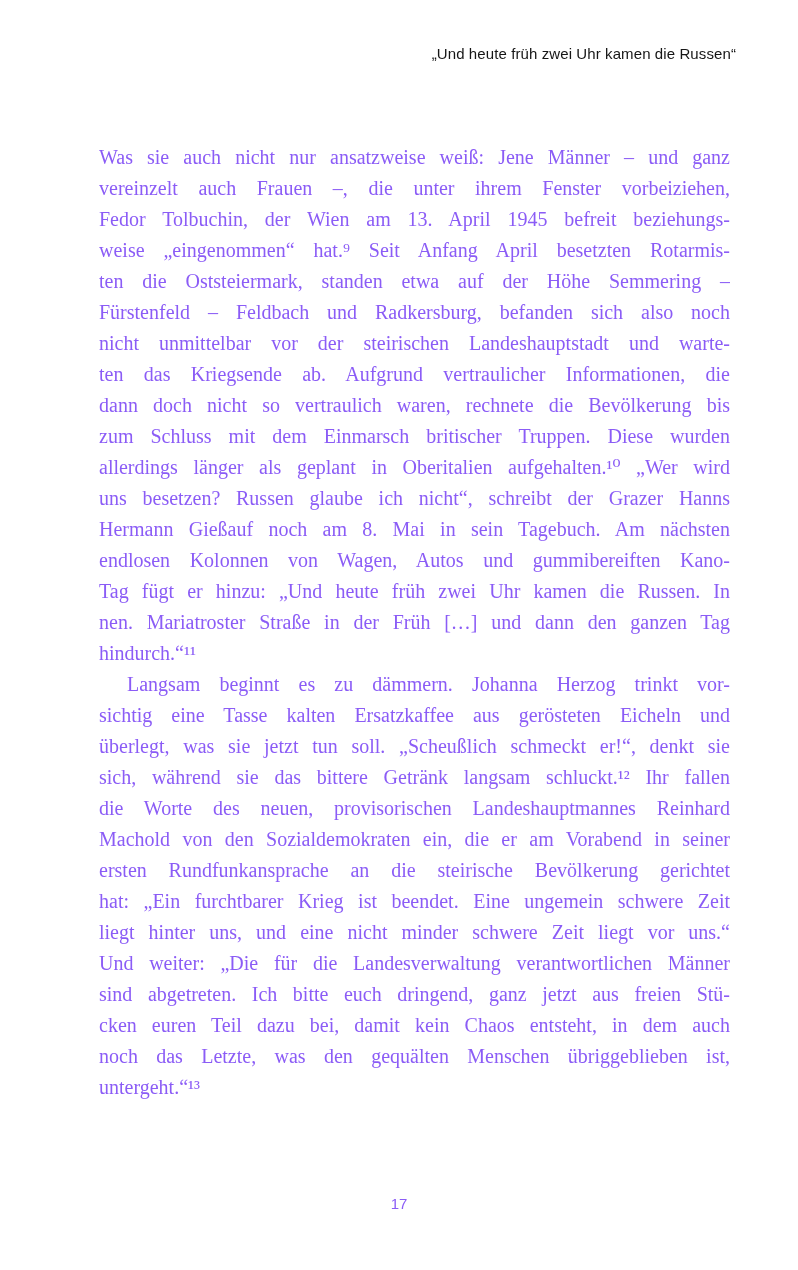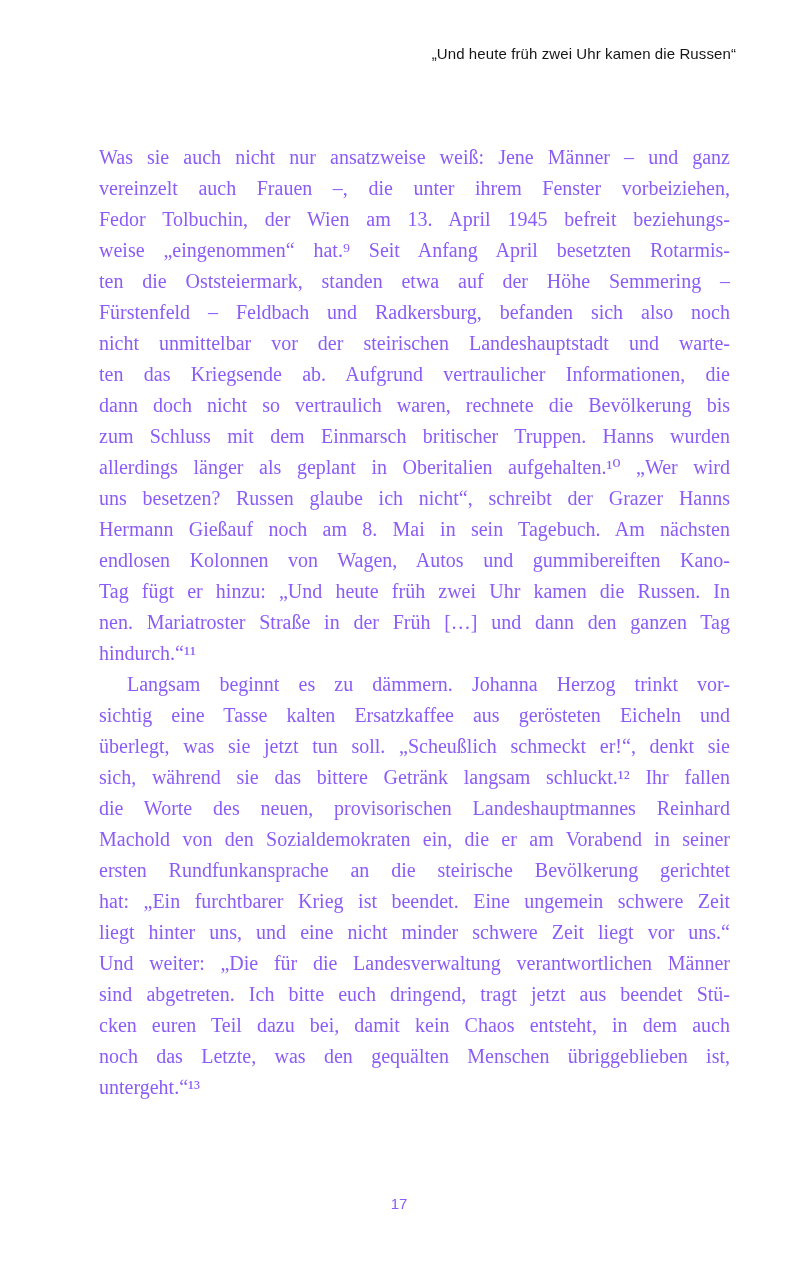--- a/index.html
+++ b/index.html
@@ -73,42 +73,42 @@
     <div class="paragraph">
       <div class="line">Was sie auch nicht nur ansatzweise weiß: Jene Männer – und ganz</div>
       <div class="line">vereinzelt auch Frauen –, die unter ihrem Fenster vorbeiziehen,</div>
       <div class="line">Fedor Tolbuchin, der Wien am 13. April 1945 befreit beziehungs-</div>
       <div class="line">weise „eingenommen“ hat.⁹ Seit Anfang April besetzten Rotarmis-</div>
       <div class="line">ten die Oststeiermark, standen etwa auf der Höhe Semmering –</div>
       <div class="line">Fürstenfeld – Feldbach und Radkersburg, befanden sich also noch</div>
       <div class="line">nicht unmittelbar vor der steirischen Landeshauptstadt und warte-</div>
       <div class="line">ten das Kriegsende ab. Aufgrund vertraulicher Informationen, die</div>
       <div class="line">dann doch nicht so vertraulich waren, rechnete die Bevölkerung bis</div>
-      <div class="line">zum Schluss mit dem Einmarsch britischer Truppen. Hanns wurden</div>
+      <div class="line">zum Schluss mit dem Einmarsch britischer Truppen. Diese wurden</div>
       <div class="line">allerdings länger als geplant in Oberitalien aufgehalten.¹⁰ „Wer wird</div>
       <div class="line">uns besetzen? Russen glaube ich nicht“, schreibt der Grazer Hanns</div>
       <div class="line">Hermann Gießauf noch am 8. Mai in sein Tagebuch. Am nächsten</div>
       <div class="line">endlosen Kolonnen von Wagen, Autos und gummibereiften Kano-</div>
       <div class="line">Tag fügt er hinzu: „Und heute früh zwei Uhr kamen die Russen. In</div>
       <div class="line">nen. Mariatroster Straße in der Früh […] und dann den ganzen Tag</div>
       <div class="line last">hindurch.“¹¹</div>
     </div>
 
     <div class="paragraph">
       <div class="line indent">Langsam beginnt es zu dämmern. Johanna Herzog trinkt vor-</div>
       <div class="line">sichtig eine Tasse kalten Ersatzkaffee aus gerösteten Eicheln und</div>
       <div class="line">überlegt, was sie jetzt tun soll. „Scheußlich schmeckt er!“, denkt sie</div>
       <div class="line">sich, während sie das bittere Getränk langsam schluckt.¹² Ihr fallen</div>
       <div class="line">die Worte des neuen, provisorischen Landeshauptmannes Reinhard</div>
       <div class="line">Machold von den Sozialdemokraten ein, die er am Vorabend in seiner</div>
       <div class="line">ersten Rundfunkansprache an die steirische Bevölkerung gerichtet</div>
       <div class="line">hat: „Ein furchtbarer Krieg ist beendet. Eine ungemein schwere Zeit</div>
       <div class="line">liegt hinter uns, und eine nicht minder schwere Zeit liegt vor uns.“</div>
       <div class="line">Und weiter: „Die für die Landesverwaltung verantwortlichen Männer</div>
-      <div class="line">sind abgetreten. Ich bitte euch dringend, tragt jetzt aus beendet Stü-</div>
+      <div class="line">sind abgetreten. Ich bitte euch dringend, ganz jetzt aus freien Stü-</div>
       <div class="line">cken euren Teil dazu bei, damit kein Chaos entsteht, in dem auch</div>
       <div class="line">noch das Letzte, was den gequälten Menschen übriggeblieben ist,</div>
       <div class="line last">untergeht.“¹³</div>
     </div>
 
   </div>
 
   <div class="page-number">17</div>
 
 </div>

